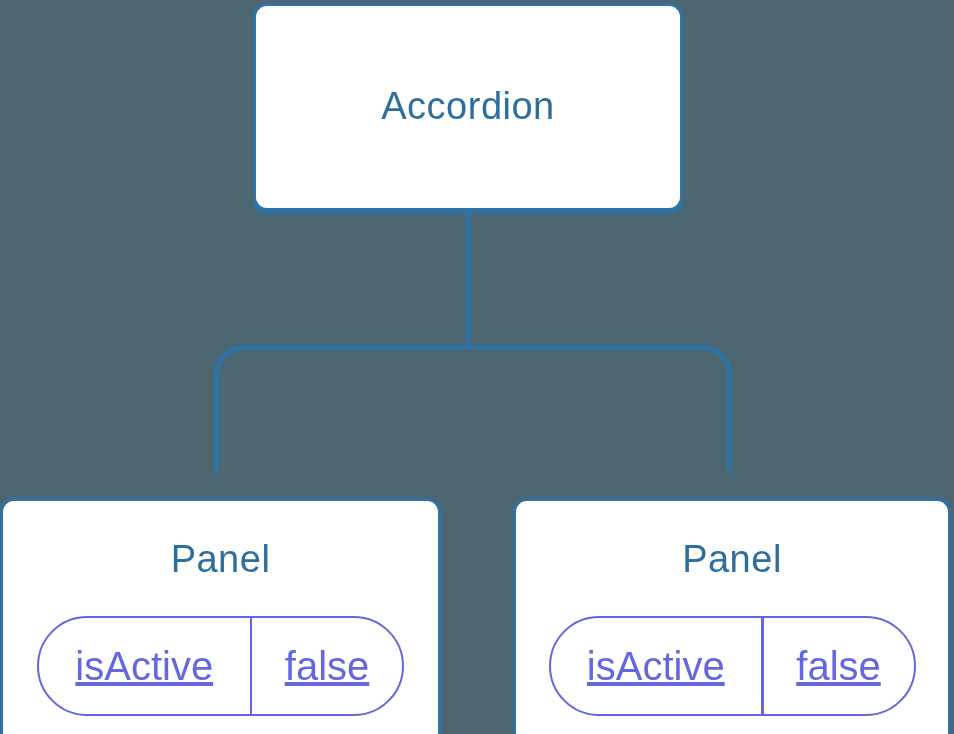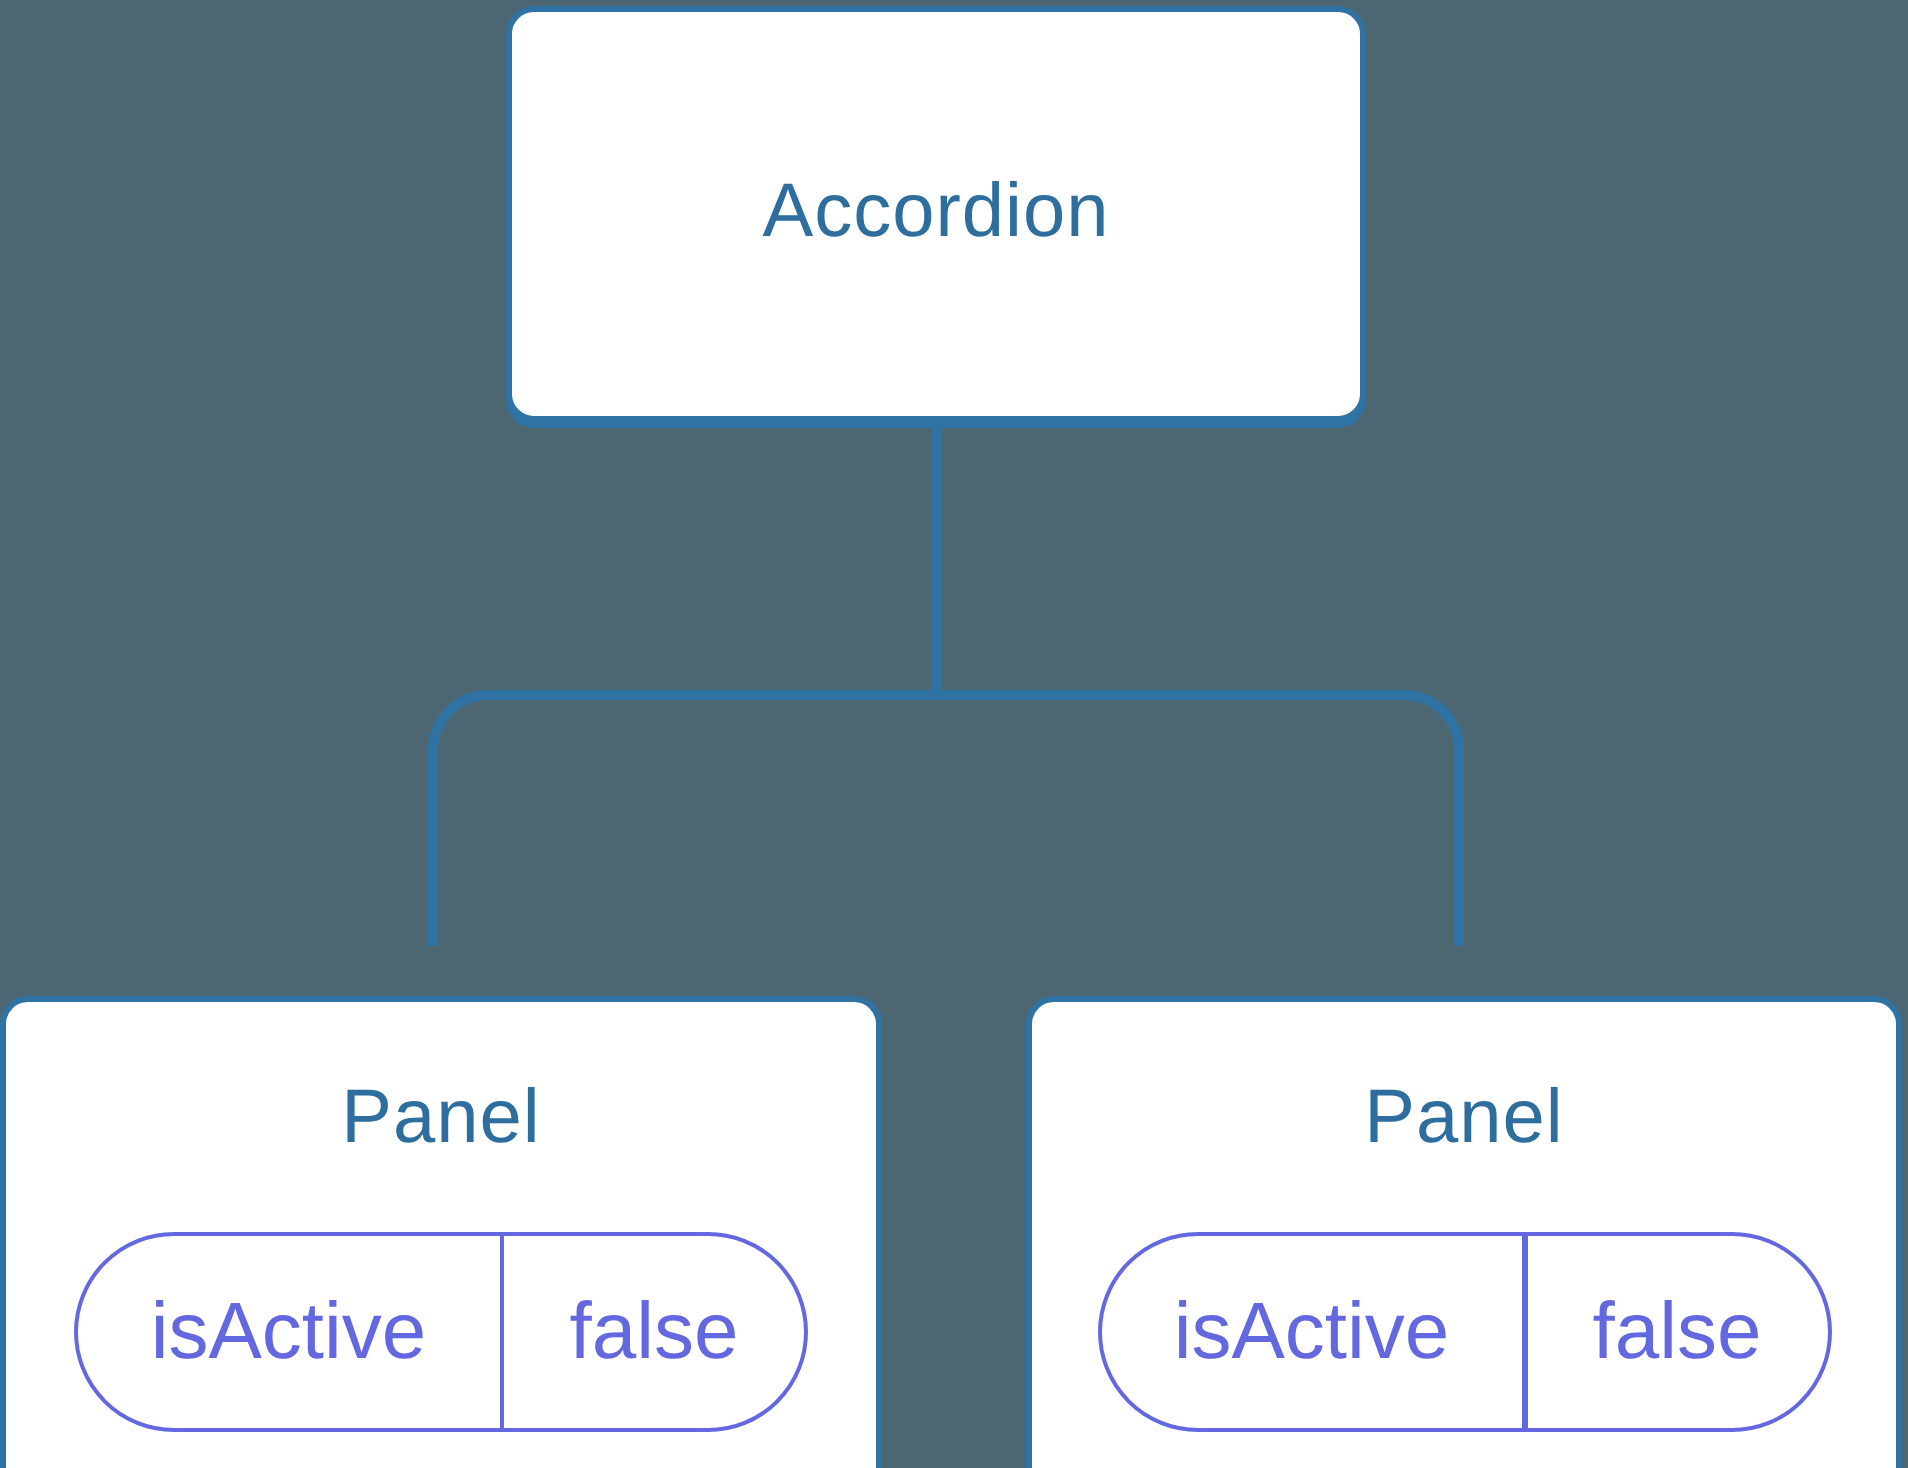--- a/index.html
+++ b/index.html
@@ -96,20 +96,21 @@
   }
 
   .pill-key, .pill-value {
     display: flex;
     align-items: center;
     justify-content: center;
     color: var(--state-accent, #6468E0);
     font-size: 40px;
     font-weight: 400;
     white-space: nowrap;
+    text-decoration: underline;
   }
 
   .pill-key { width: 58%; }
 
   .pill-divider {
     width: 2.5px;
     background: var(--state-accent, #6468E0);
   }
 
   .pill-value { flex: 1; }

